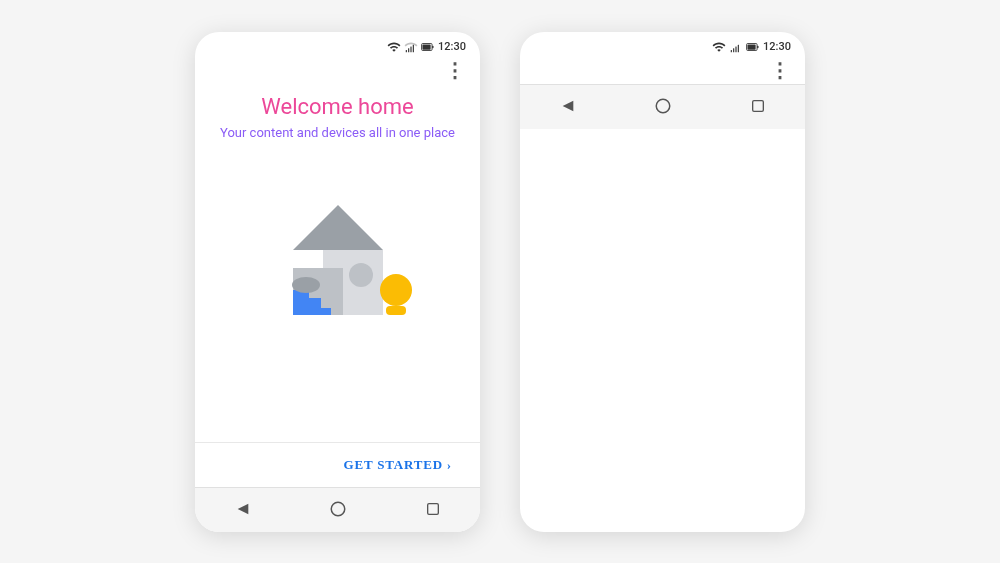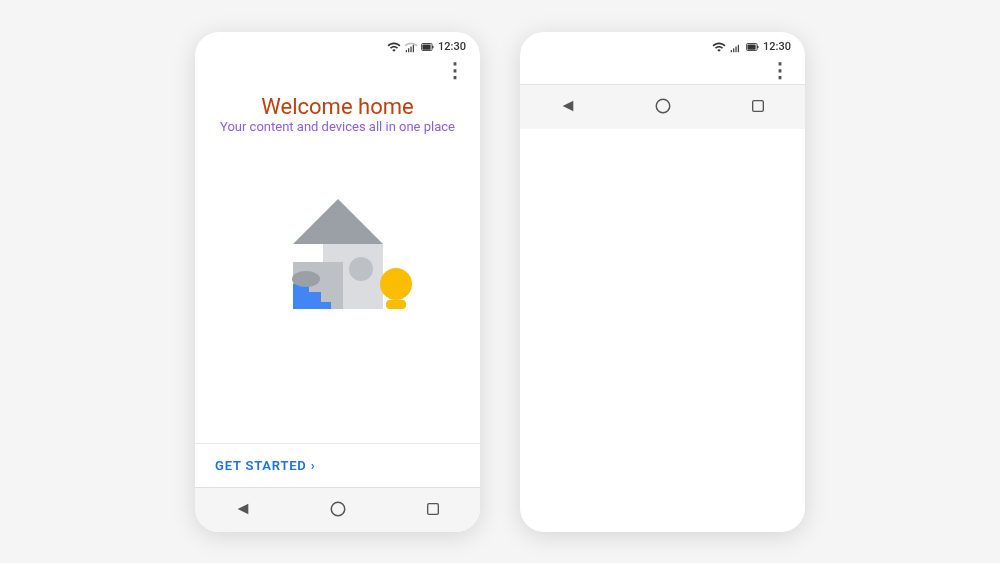--- a/index.html
+++ b/index.html
@@ -68,22 +68,23 @@
       display: flex;
       flex-direction: column;
       align-items: center;
       padding: 10px 20px 0;
       overflow: hidden;
     }
 
     .phone-title {
       font-size: 22px;
       font-weight: 400;
-      color: #c2410c;
+      color: #ec4899;
       text-align: center;
+      margin-bottom: 6px;
     }
 
     .phone-subtitle {
       font-size: 13px;
       color: #8b5cf6;
       text-align: center;
       margin-bottom: 20px;
     }
 
     
@@ -97,24 +98,25 @@
     
     .wifi-illustration {
       position: relative;
       width: 200px;
       height: 190px;
       margin: 0 auto;
     }
 
     .phone-footer {
       border-top: 1px solid #e8e8e8;
-      padding: 14px 20px;
-      display: flex;
-      justify-content: flex-start;
-      align-items: center;
+      padding: 14px 28px;
+      display: flex;
+      justify-content: flex-end;
+      align-items: center;
+      font-family: Liberation Serif, serif;
     }
 
     .get-started-btn {
       color: #1a73e8;
       font-size: 13px;
       font-weight: 600;
       letter-spacing: 0.8px;
       text-transform: uppercase;
       display: flex;
       align-items: center;

